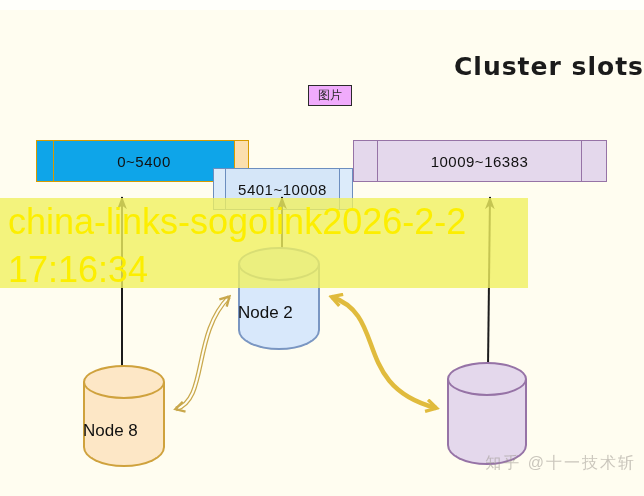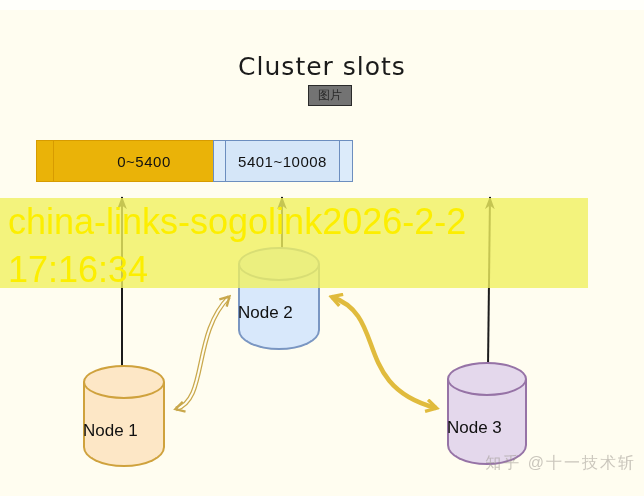--- a/index.html
+++ b/index.html
@@ -4,41 +4,41 @@
 <style>
   html,body{margin:0;padding:0;}
   #canvas{
     position:relative; width:644px; height:496px; overflow:hidden;
     background:#fffdf0; font-family:"Liberation Sans", sans-serif;
   }
   .top-strip{position:absolute;left:0;top:0;width:644px;height:10px;background:#fffffa;}
 
   
   .title{
-    position:absolute; left:0; top:52px; width:644px; text-align:center;
-    font-family:"DejaVu Sans", sans-serif; font-weight:normal; font-size:25px;
+    position:absolute; left:0; top:52px; width:644px; text-align:right;
+    font-family:"DejaVu Sans", sans-serif; font-weight:bold; font-size:25px;
     color:#1b1b1b; letter-spacing:1px;
   }
   .badge-wrap{position:absolute; left:0; top:85px; width:660px; text-align:center;}
   .badge{
-    display:inline-block; border:1.5px solid #2a2a2a; background:#737373;
+    display:inline-block; border:1.5px solid #2a2a2a; background:#f0abfc;
     font-size:12px; color:#2a2a2a; padding:2px 9px; line-height:15px;
   }
 
   
   .seg{position:absolute; top:140px; height:42px; box-sizing:border-box; display:flex;}
   .seg .cap{box-sizing:border-box; height:100%;}
   .seg .main{
     flex:1; display:flex; align-items:center; justify-content:center;
     font-size:15px; color:#111; letter-spacing:0.5px;
   }
-  .seg-orange{left:36px;  width:213px; background:#eab308; border:1.5px solid #d79b00;}
+  .seg-orange{left:36px;  width:213px; background:#0ea5e9; border:1.5px solid #d79b00;}
   .seg-orange .cap-l{width:17px; border-right:1.5px solid #d79b00;}
   .seg-orange .cap-r{width:14px; border-left:1.5px solid #d79b00; background:#fbdfae;}
-  .seg-blue  {left:213px; width:140px; background:#d5e6f8; border:1.5px solid #6c8ebf;}
+  .seg-blue  {left:213px; width:140px; background:#d5e6f8; border:1.5px solid #6c8ebf;margin-top:28px;}
   .seg-blue .cap-l{width:12px; border-right:1.5px solid #6c8ebf; background:#dcebfa;}
   .seg-blue .cap-r{width:13px; border-left:1.5px solid #6c8ebf; background:#dcebfa;}
   .seg-purple{left:353px; width:254px; background:#e4d8ec; border:1.5px solid #9673a6;}
   .seg-purple .cap-l{width:24px; border-right:1.5px solid #9673a6;}
   .seg-purple .cap-r{width:25px; border-left:1.5px solid #9673a6;}
 
   
   #arrows{position:absolute; left:0; top:0; width:644px; height:496px; z-index:3;}
 
   
@@ -58,21 +58,21 @@
   }
   .cyl-1{left:83px;  top:365px; width:82px; height:102px;}
   .cyl-1 .body, .cyl-1 .top{background:#fde7c6; border-color:#cfa23d;}
   .cyl-2{left:238px; top:247px; width:82px; height:103px;}
   .cyl-2 .body, .cyl-2 .top{background:#d8e8fb; border-color:#7a96c2;}
   .cyl-3{left:447px; top:362px; width:80px; height:103px;}
   .cyl-3 .body, .cyl-3 .top{background:#e4d8ec; border-color:#9673a6;}
 
   
   .band{
-    position:absolute; left:0; top:198px; width:588px; height:90px; z-index:6;
+    position:absolute; left:0; top:198px; width:528px; height:90px; z-index:6;
     background:rgba(240,240,96,0.80);
   }
   .band .wline{
     position:absolute; left:8px; white-space:nowrap;
     font-size:36px; line-height:36px; color:#fcee00; letter-spacing:0px;
   }
   .band .l1{top:6px;}
   .band .l2{top:54px;}
 
   
@@ -93,20 +93,25 @@
   </div>
 
   <div class="seg seg-orange">
     <div class="cap cap-l"></div>
     <div class="main">0~5400</div>
     <div class="cap cap-r"></div>
   </div>
   <div class="seg seg-blue">
     <div class="cap cap-l"></div>
     <div class="main">5401~10008</div>
+    <div class="cap cap-r"></div>
+  </div>
+  <div class="seg seg-purple">
+    <div class="cap cap-l"></div>
+    <div class="main">10009~16383</div>
     <div class="cap cap-r"></div>
   </div>
 
   <svg id="arrows" viewBox="0 0 644 496" xmlns="http://www.w3.org/2000/svg">
     <defs>
       <marker id="blackA" viewBox="0 0 16 12" refX="15" refY="6" markerWidth="13" markerHeight="10" markerUnits="userSpaceOnUse" orient="auto">
         <path d="M0,0 L16,6 L0,12 L4.5,6 Z" fill="#1b1b1b"></path>
       </marker>
       <marker id="goldV1" viewBox="0 0 10 10" refX="7.5" refY="5" markerWidth="13" markerHeight="13" markerUnits="userSpaceOnUse" orient="auto-start-reverse">
         <path d="M1,1 L8,5 L1,9" fill="none" stroke="#c9a84c" stroke-width="1.8"></path>
@@ -131,31 +136,30 @@
       <path d="M176,409 C208,400 192,334 229,297" stroke="#fffdf0" stroke-width="2" fill="none" marker-start="url(#goldV1)" marker-end="url(#goldV1)"></path>
     </g>
     <g>
       <path d="M332,297 C388,316 352,386 436,408" stroke="#e0bb3d" stroke-width="4.5" fill="none" marker-start="url(#goldV2)" marker-end="url(#goldV2)"></path>
     </g>
   </svg>
 
   <div class="cyl cyl-1">
     <div class="body"></div>
     <div class="top"></div>
-    <div class="lbl">Node 1</div>
+    <div class="lbl">Node 8</div>
   </div>
   <div class="cyl cyl-2">
     <div class="body"></div>
     <div class="top"></div>
     <div class="lbl">Node 2</div>
   </div>
   <div class="cyl cyl-3">
     <div class="body"></div>
     <div class="top"></div>
-    <div class="lbl">Node 3</div>
   </div>
 
   <div class="band">
     <div class="wline l1">china-links-sogolink2026-2-2</div>
     <div class="wline l2">17:16:34</div>
   </div>
 
   <div class="footer-wm">知乎 @十一技术斩</div>
 </div>
 

